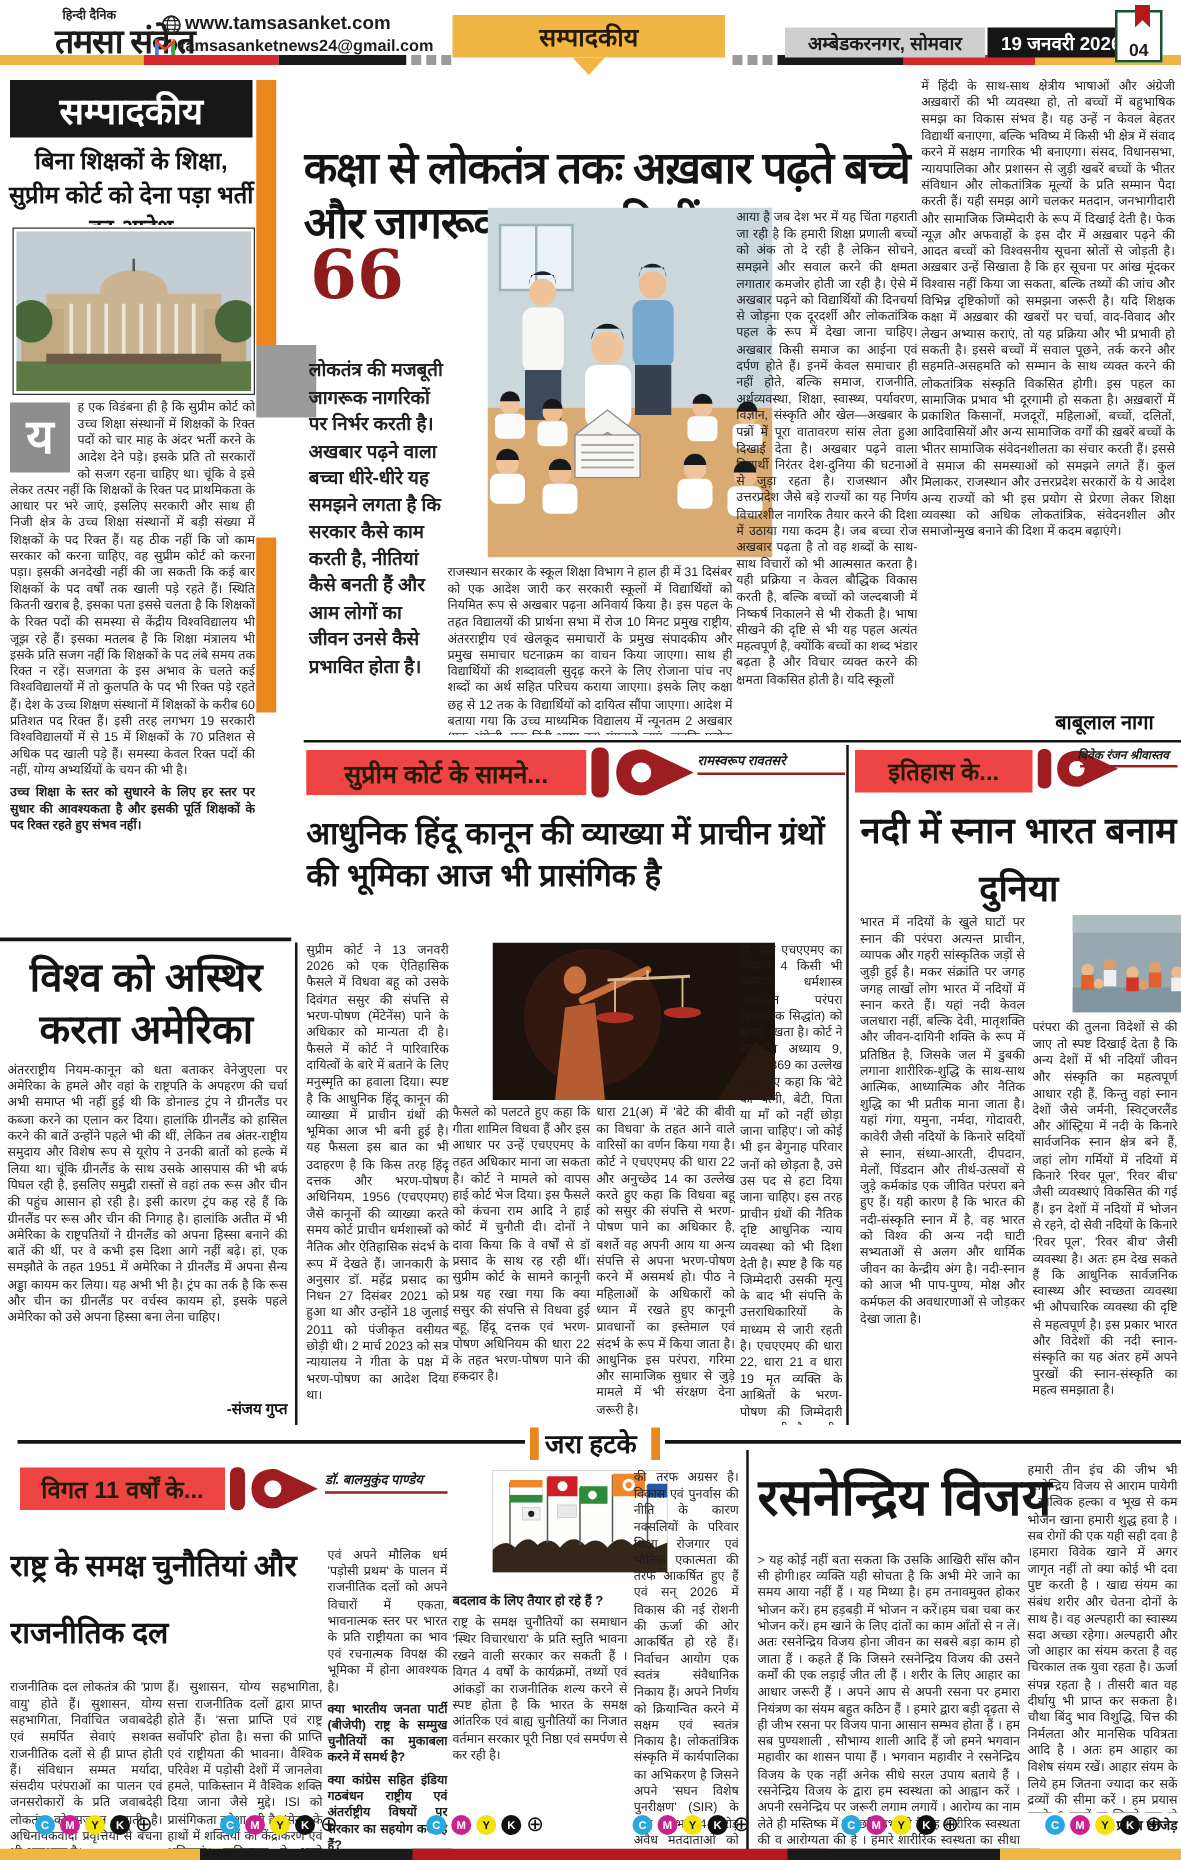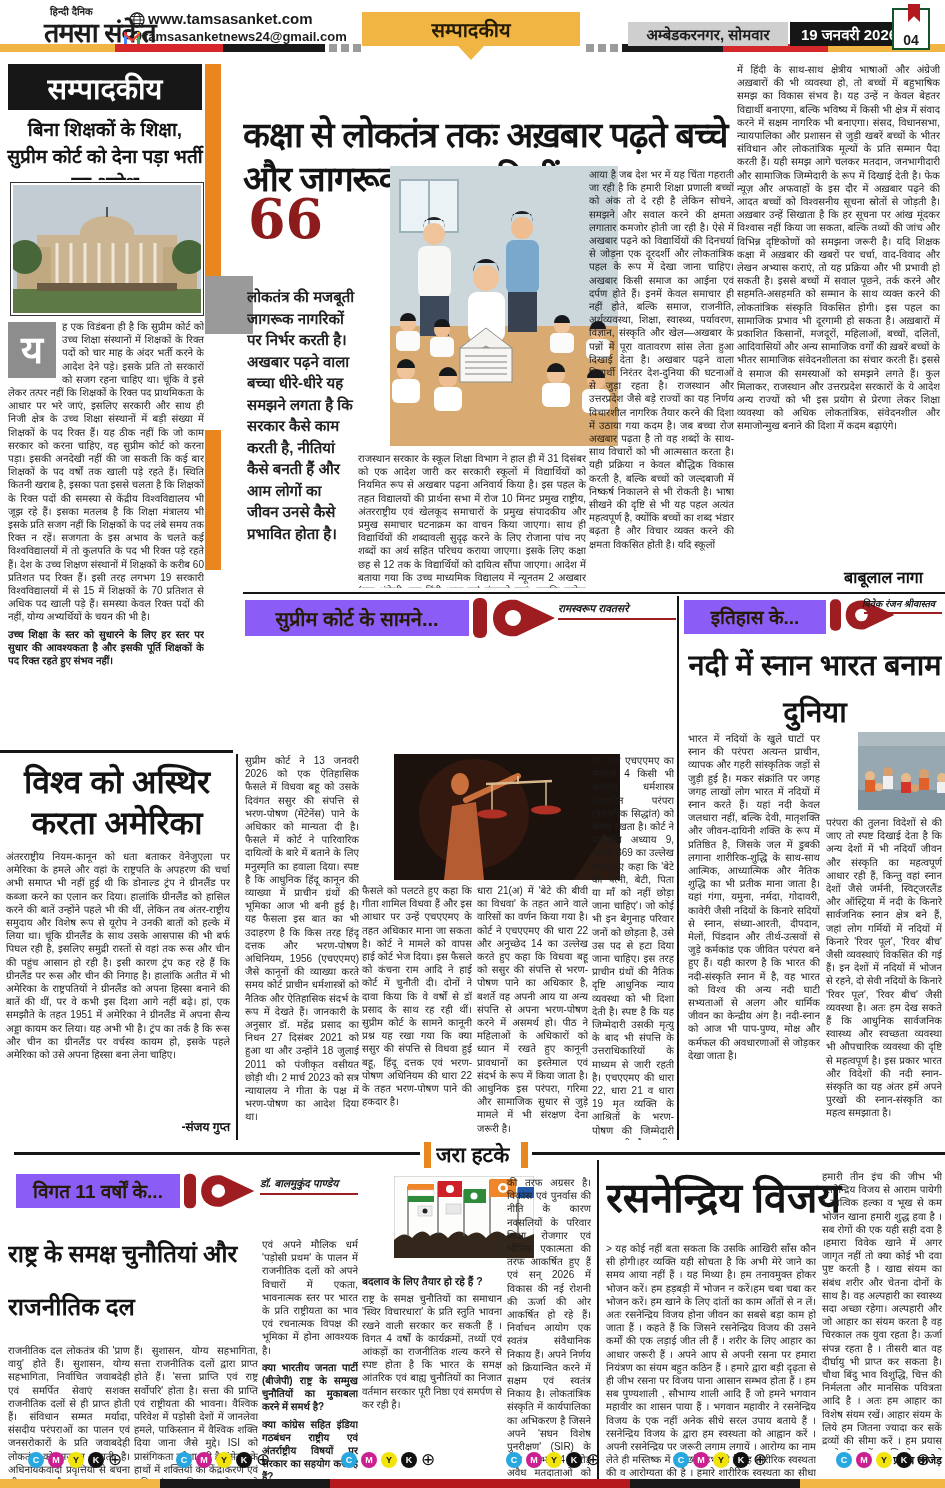--- a/index.html
+++ b/index.html
@@ -2,21 +2,21 @@
 <html><head>
 <meta charset="utf-8">
 <style>
   html,body{margin:0;padding:0;background:#ffffff;}
   body{font-family:"Liberation Sans",sans-serif;color:#1c1c1c;}
   .page{position:relative;width:945px;height:1488px;background:#fff;overflow:hidden;}
   .abs{position:absolute;padding-left:32px;}
   .bt{position:absolute;font-size:10px;line-height:13.2px;text-align:justify;color:#1d1d1d;overflow:hidden;}
   .bt p{margin:0 0 4px 0;}
   .hl{position:absolute;font-weight:900;color:#141414;overflow:hidden;}
-  .kicker{position:absolute;background:#8b5cf6;color:#241c05;font-weight:800;display:flex;align-items:center;justify-content:center;overflow:hidden;}
+  .kicker{position:absolute;background:#ef4444;color:#241c05;font-weight:800;display:flex;align-items:center;justify-content:center;overflow:hidden;}
   .byline{position:absolute;font-weight:700;color:#1a1a1a;white-space:nowrap;overflow:hidden;font-style:italic;}
   .redline{position:absolute;background:#9e1d20;}
   .rule{position:absolute;background:#161616;}
   .obar{position:absolute;background:#e9861d;}
   .author{position:absolute;font-weight:800;color:#111;text-align:right;}
   .photo{position:absolute;border:1px solid #333;background:#fff;padding:2px;}
   .photo svg{display:block;}
   .dropcap{float:left;width:48px;height:56px;background:#8d8d8d;color:#fff;font-size:38px;font-weight:800;text-align:center;line-height:56px;margin:2px 6px 2px 0;}
   .pullmark{position:absolute;font-family:"DejaVu Serif",serif;font-weight:700;color:#8c1b1b;font-size:54px;line-height:54px;}
   .pulltext{position:absolute;font-size:15px;line-height:21.5px;font-weight:700;color:#222;text-align:left;overflow:hidden;}
@@ -238,20 +238,21 @@
       </g>
     </defs>
   </svg>
 
   <div class="kicker" style="left:245px;top:600px;width:224px;height:36px;font-size:20px;">सुप्रीम कोर्ट के सामने...</div>
   <span class="pen" style="left:473px;top:594px;"><svg width="84" height="48" viewBox="0 0 84 48">
         <use href="#pen-nib-shape"></use>
       </svg></span>
   <div class="byline" style="left:558px;top:601px;width:120px;font-size:10.5px;">रामस्वरूप रावतसरे</div>
   <div class="redline" style="left:558px;top:618px;width:118px;height:2px;"></div>
+  <div class="hl" style="left:245px;top:650px;width:424px;height:96px;font-size:25px;line-height:34px;font-weight:800;">आधुनिक हिंदू कानून की व्याख्या में प्राचीन ग्रंथों की भूमिका आज भी प्रासंगिक है</div>
 
   <div class="bt" style="left:245px;top:754px;width:114px;height:386px;">सुप्रीम कोर्ट ने 13 जनवरी 2026 को एक ऐतिहासिक फैसले में विधवा बहू को उसके दिवंगत ससुर की संपत्ति से भरण-पोषण (मेंटेनेंस) पाने के अधिकार को मान्यता दी है। फैसले में कोर्ट ने पारिवारिक दायित्वों के बारे में बताने के लिए मनुस्मृति का हवाला दिया। स्पष्ट है कि आधुनिक हिंदू कानून की व्याख्या में प्राचीन ग्रंथों की भूमिका आज भी बनी हुई है। यह फैसला इस बात का भी उदाहरण है कि किस तरह हिंदू दत्तक और भरण-पोषण अधिनियम, 1956 (एचएएमए) जैसे कानूनों की व्याख्या करते समय कोर्ट प्राचीन धर्मशास्त्रों को नैतिक और ऐतिहासिक संदर्भ के रूप में देखते हैं। जानकारी के अनुसार डॉ. महेंद्र प्रसाद का निधन 27 दिसंबर 2021 को हुआ था और उन्होंने 18 जुलाई 2011 को पंजीकृत वसीयत छोड़ी थी। 2 मार्च 2023 को सत्र न्यायालय ने गीता के पक्ष में भरण-पोषण का आदेश दिया था।</div>
 
   <div class="abs" style="left:362px;top:754px;width:226px;height:126px;">
     <svg width="226" height="126" viewBox="0 0 226 126">
       <rect width="226" height="126" fill="#1c120d"></rect>
       <circle cx="80" cy="60" r="55" fill="#32180e"></circle>
       <ellipse cx="66" cy="30" rx="9" ry="11" fill="#c9703d"></ellipse>
       <polygon points="50,126 58,52 82,48 90,126" fill="#b65c32"></polygon>
       <line x1="72" y1="46" x2="124" y2="22" stroke="#c9703d" stroke-width="6" stroke-linecap="round"></line>

